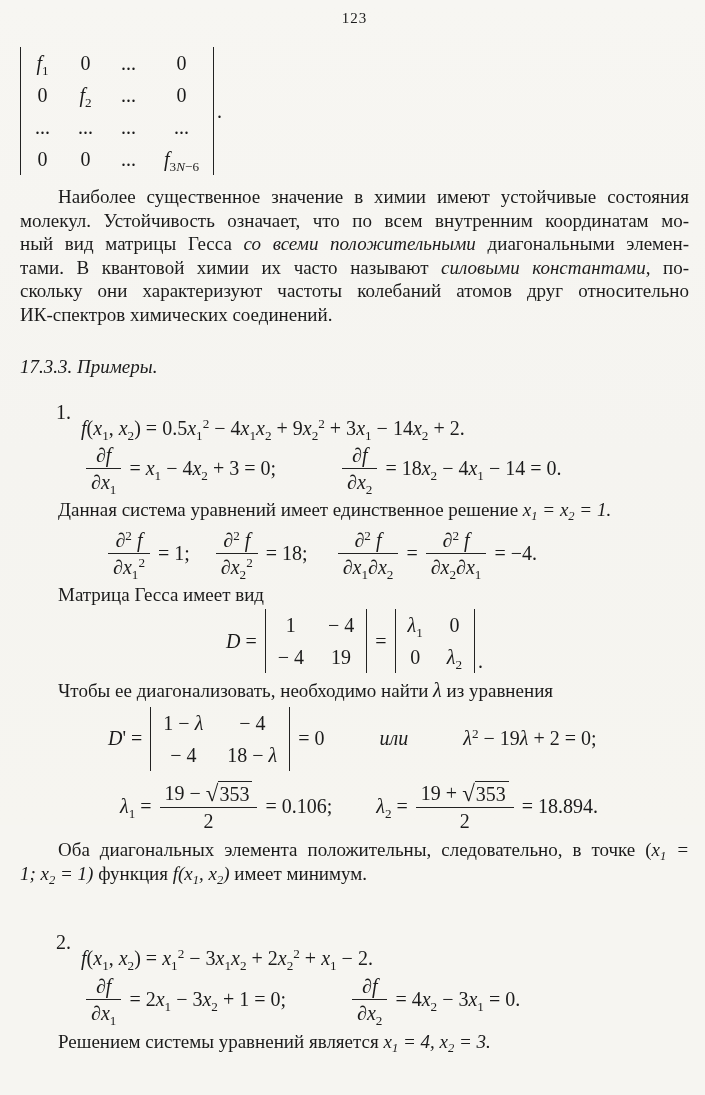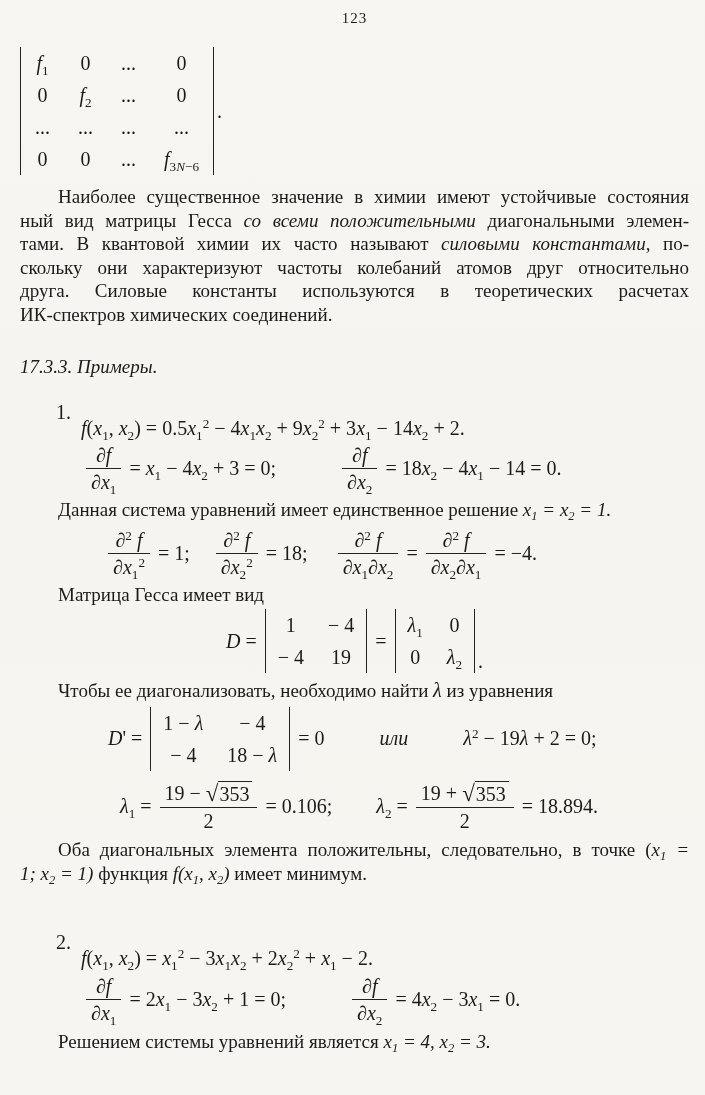--- a/index.html
+++ b/index.html
@@ -90,24 +90,24 @@
         </tr>
       </tbody>
         </table>
       <span class="vbar"></span>
     </span>
     <span class="enddot">.</span>
   </div>
 
   <div class="para" style="margin-top:10px">
     <div class="tline j ind"><span>Наиболее существенное значение в химии имеют устойчивые состояния</span></div>
+    <div class="tline j"><span>молекул. Устойчивость означает, что по всем внутренним координатам мо-</span></div>
     <div class="tline j"><span>ный вид матрицы Гесса </span><span class="it">со всеми положительными</span><span> диагональными элемен-</span></div>
     <div class="tline j"><span>тами. В квантовой химии их часто называют </span><span class="it">силовыми константами</span><span>, по-</span></div>
     <div class="tline j"><span>скольку они характеризуют частоты колебаний атомов друг относительно</span></div>
-    <div class="tline j"><span>друга. Силовые константы используются в теоретических расчетах</span></div>
     <div class="tline"><span>ИК-спектров химических соединений.</span></div>
   </div>
 
   <div class="para it" style="margin-top:28px">17.3.3. Примеры.</div>
 
 
   <div class="eqrow eq-indent" style="margin-top:7px">
     <span class="lbl">1.</span>
     <span class="math"><i>f</i>(<i>x</i><sub>1</sub>, <i>x</i><sub>2</sub>) = 0.5<i>x</i><sub>1</sub><sup>2</sup> − 4<i>x</i><sub>1</sub><i>x</i><sub>2</sub> + 9<i>x</i><sub>2</sub><sup>2</sup> + 3<i>x</i><sub>1</sub> − 14<i>x</i><sub>2</sub> + 2.</span>
   </div>

